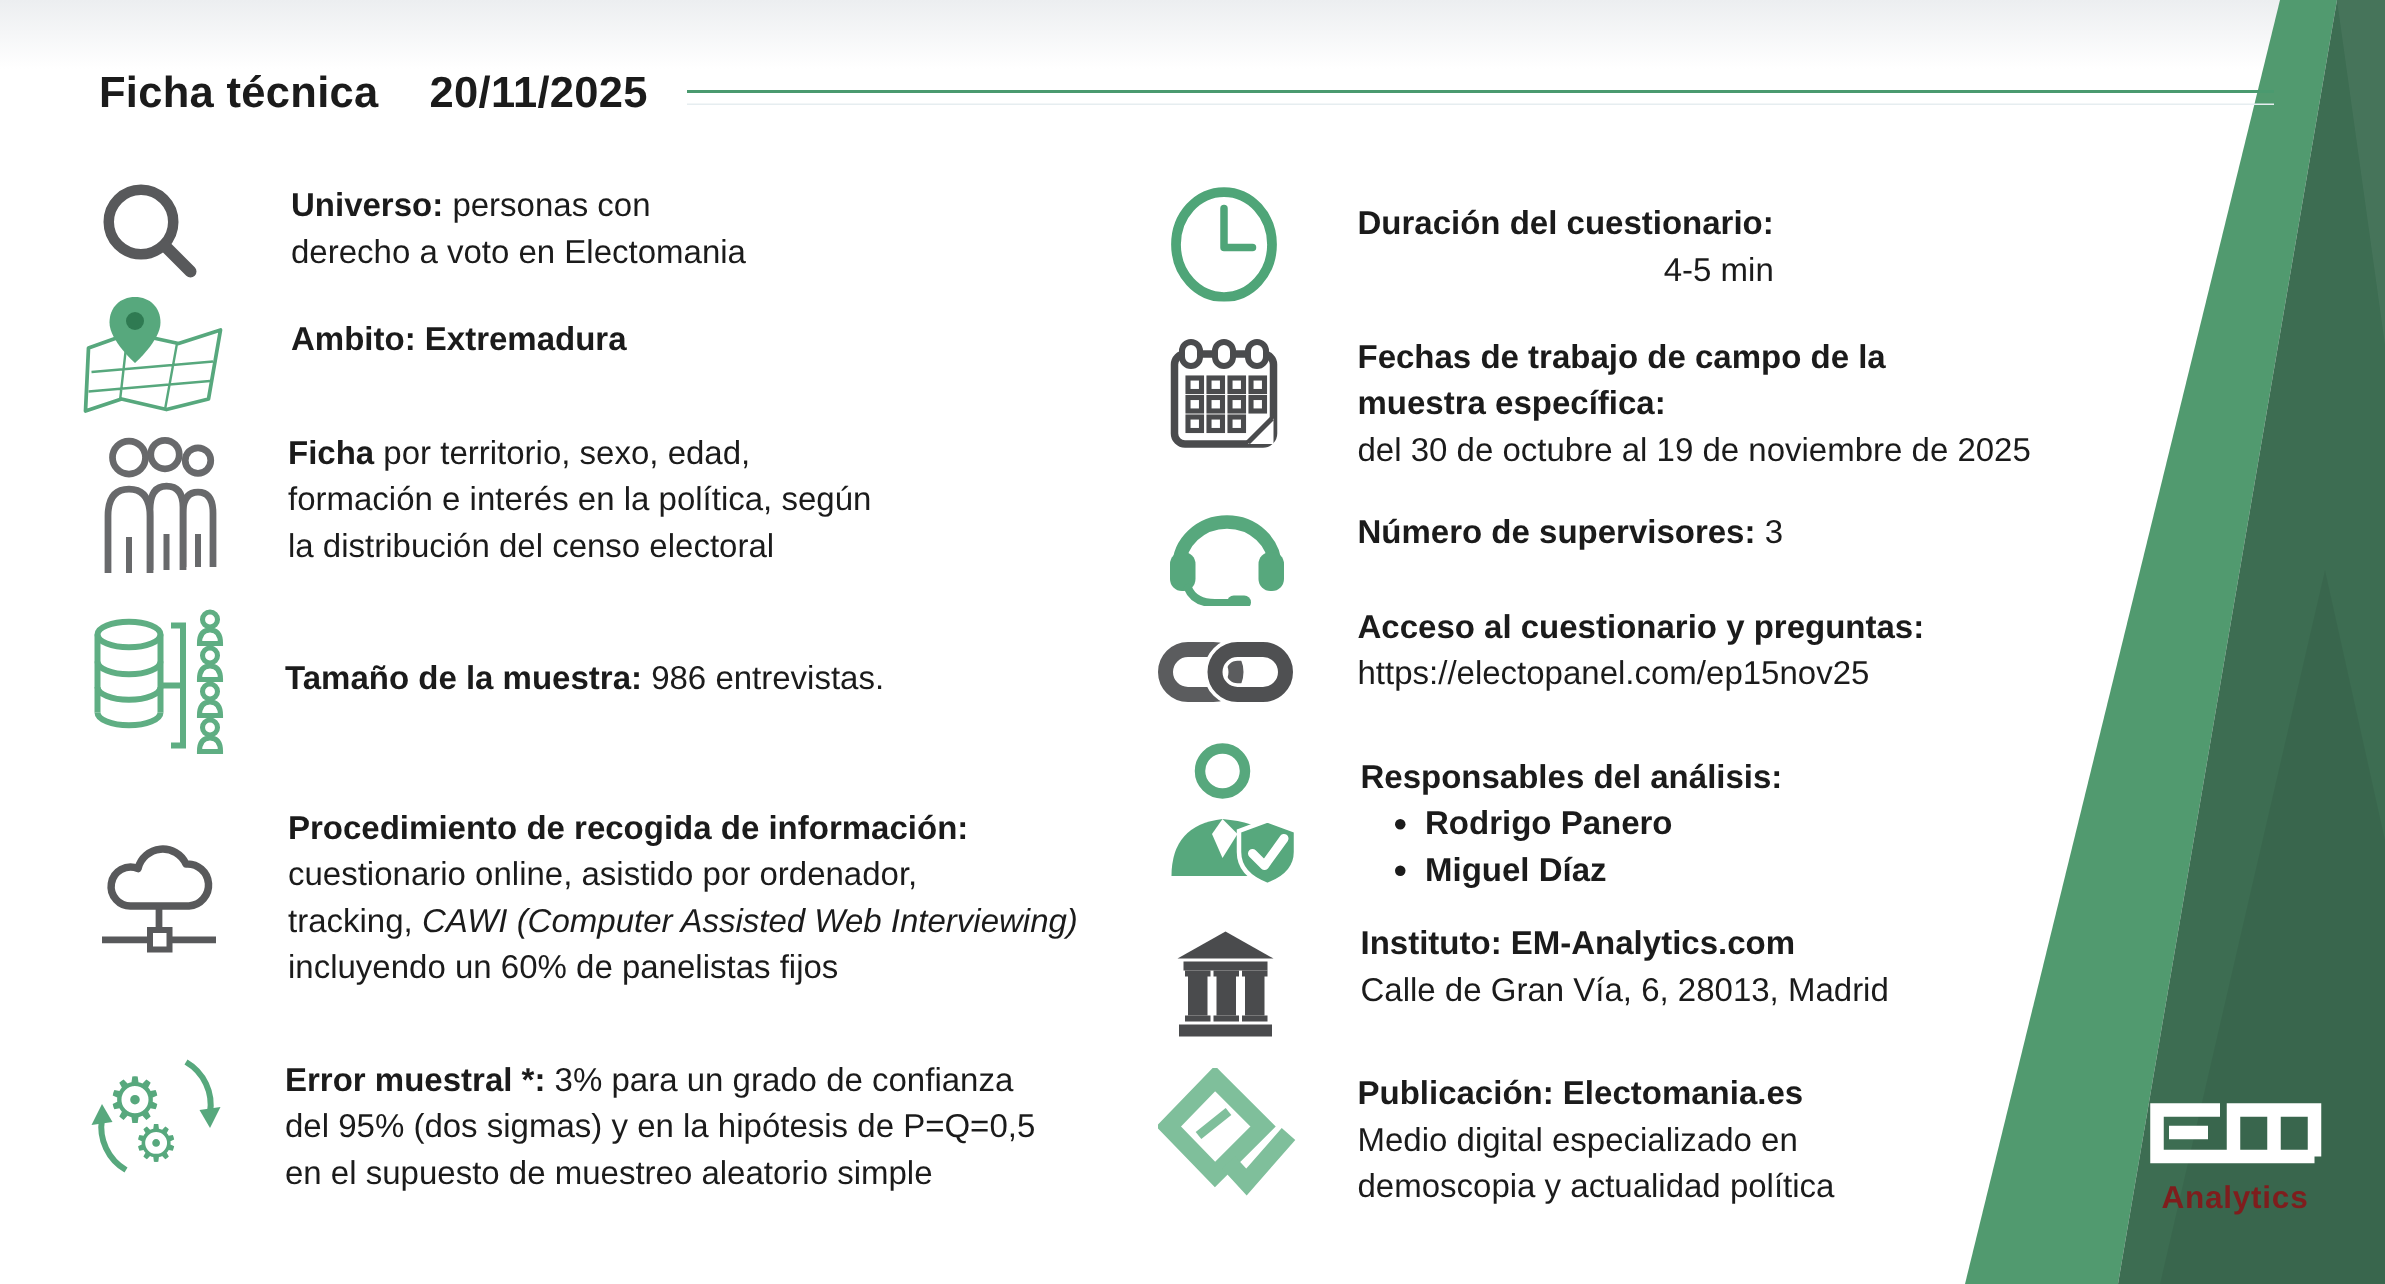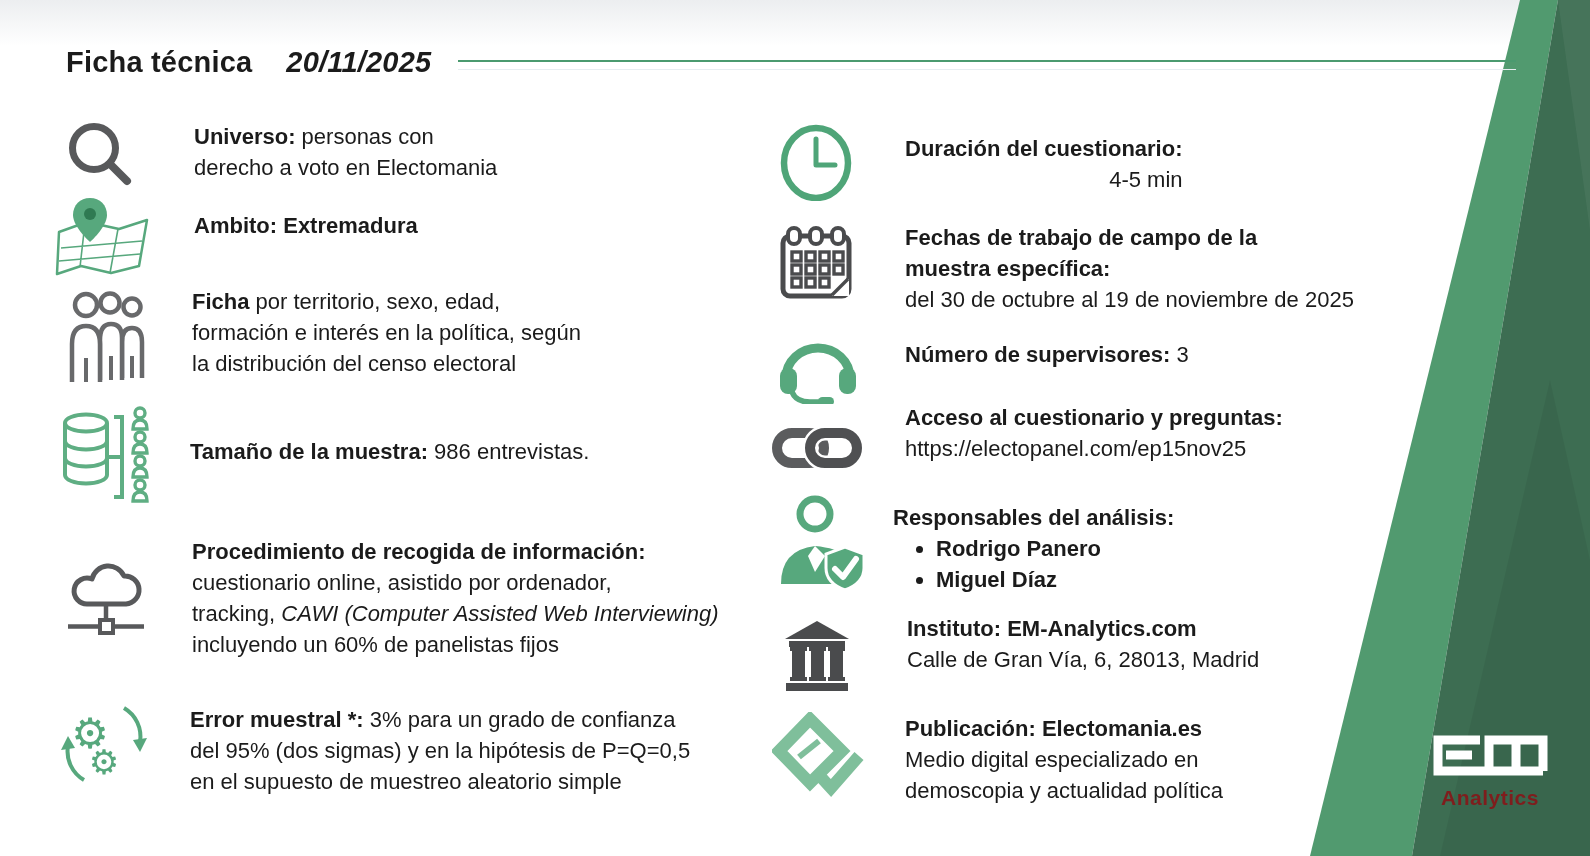--- a/index.html
+++ b/index.html
@@ -11,21 +11,21 @@
   body{
     width:1590px;height:856px;overflow:hidden;background:#fff;
     font-family:"Liberation Sans","DejaVu Sans",sans-serif;color:var(--text-color);
     position:relative;
   }
   .top-fade{position:absolute;top:0;left:0;width:100%;height:46px;
     background:linear-gradient(#eceef0,#ffffff);}
   .bands{position:absolute;top:0;left:0;width:1590px;height:856px;}
   .page-title{position:absolute;left:66px;top:46px;font-size:29px;font-weight:700;
     letter-spacing:.2px;white-space:nowrap;}
-  .page-title .date{margin-left:34px;font-style:italic;}
+  .page-title .date{margin-left:34px;}
   .rule{position:absolute;left:458px;top:60px;width:1058px;height:2px;
     background:var(--accent-green);}
   .rule-echo{position:absolute;left:458px;top:69px;width:1058px;height:1px;background:#e6edf0;}
   .item{position:absolute;}
   .icon{position:absolute;left:0;top:0;}
   .txt{position:absolute;font-size:22px;line-height:31px;white-space:nowrap;}
   .txt b{font-weight:700;}
   .txt i{}
   .bullets{list-style:disc;margin:0;padding-left:43px;font-weight:bold;}
   .bullets li{line-height:31px;}
@@ -222,21 +222,21 @@
 </div>
 
 <div class="item" style="left:775px;top:492px;">
   <svg class="icon" width="92" height="100" viewBox="0 0 92 100">
     <circle cx="40" cy="22" r="15" fill="#ffffff" stroke="var(--icon-green)" stroke-width="7"></circle>
     <path d="M6,92 Q6,58 40,54 Q62,56 70,64 L70,92 Z" fill="var(--icon-green)"></path>
     <path d="M40,54 L50,64 L40,80 L33,64 Z" fill="#ffffff"></path>
     <path d="M70,55 L89,62 V76 Q89,91 70,98 Q51,91 51,76 V62 Z" fill="var(--icon-green)" stroke="#ffffff" stroke-width="3"></path>
     <path d="M60,77 L68,85 L81,67" fill="none" stroke="#ffffff" stroke-width="6" stroke-linecap="round" stroke-linejoin="round"></path>
   </svg>
-  <div class="txt txt-right" style="left:118px;top:10px;">
+  <div class="txt txt-right" style="left:132px;top:10px;">
     <div><b>Responsables del análisis:</b></div>
     <ul class="bullets">
       <li>Rodrigo Panero</li>
       <li>Miguel Díaz</li>
     </ul>
   </div>
 </div>
 
 <div class="item" style="left:782px;top:618px;">
   <svg class="icon" width="70" height="74" viewBox="0 0 70 74">

